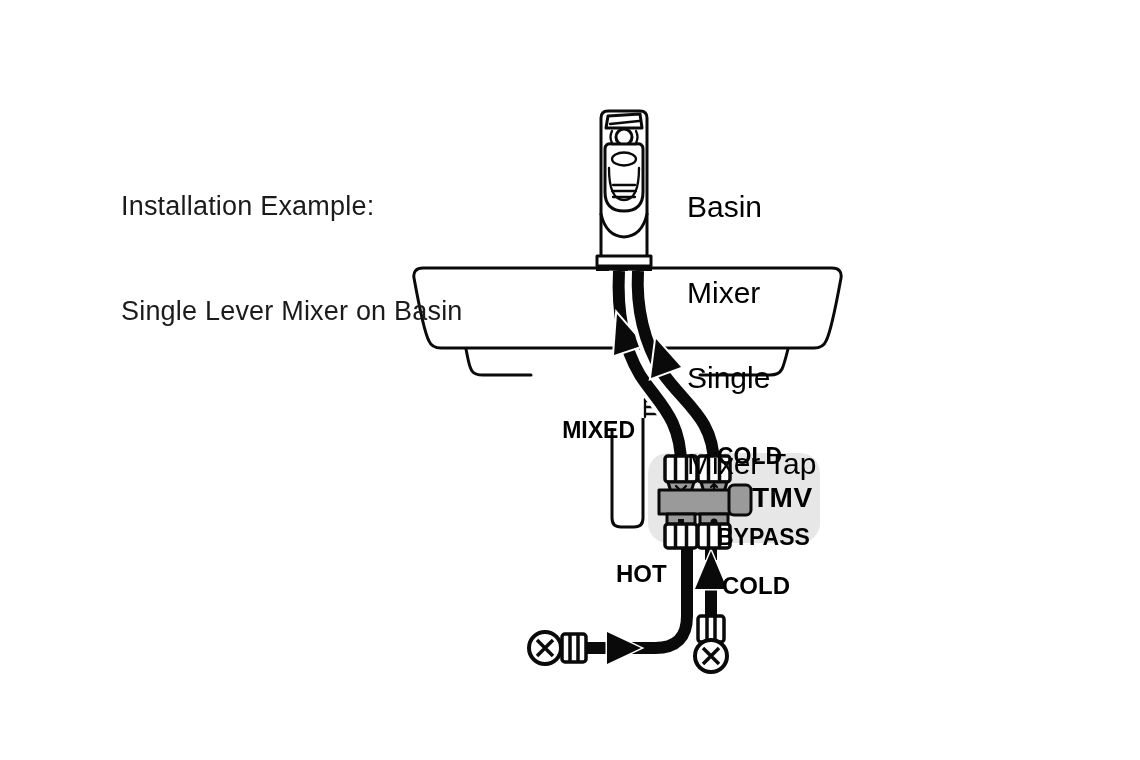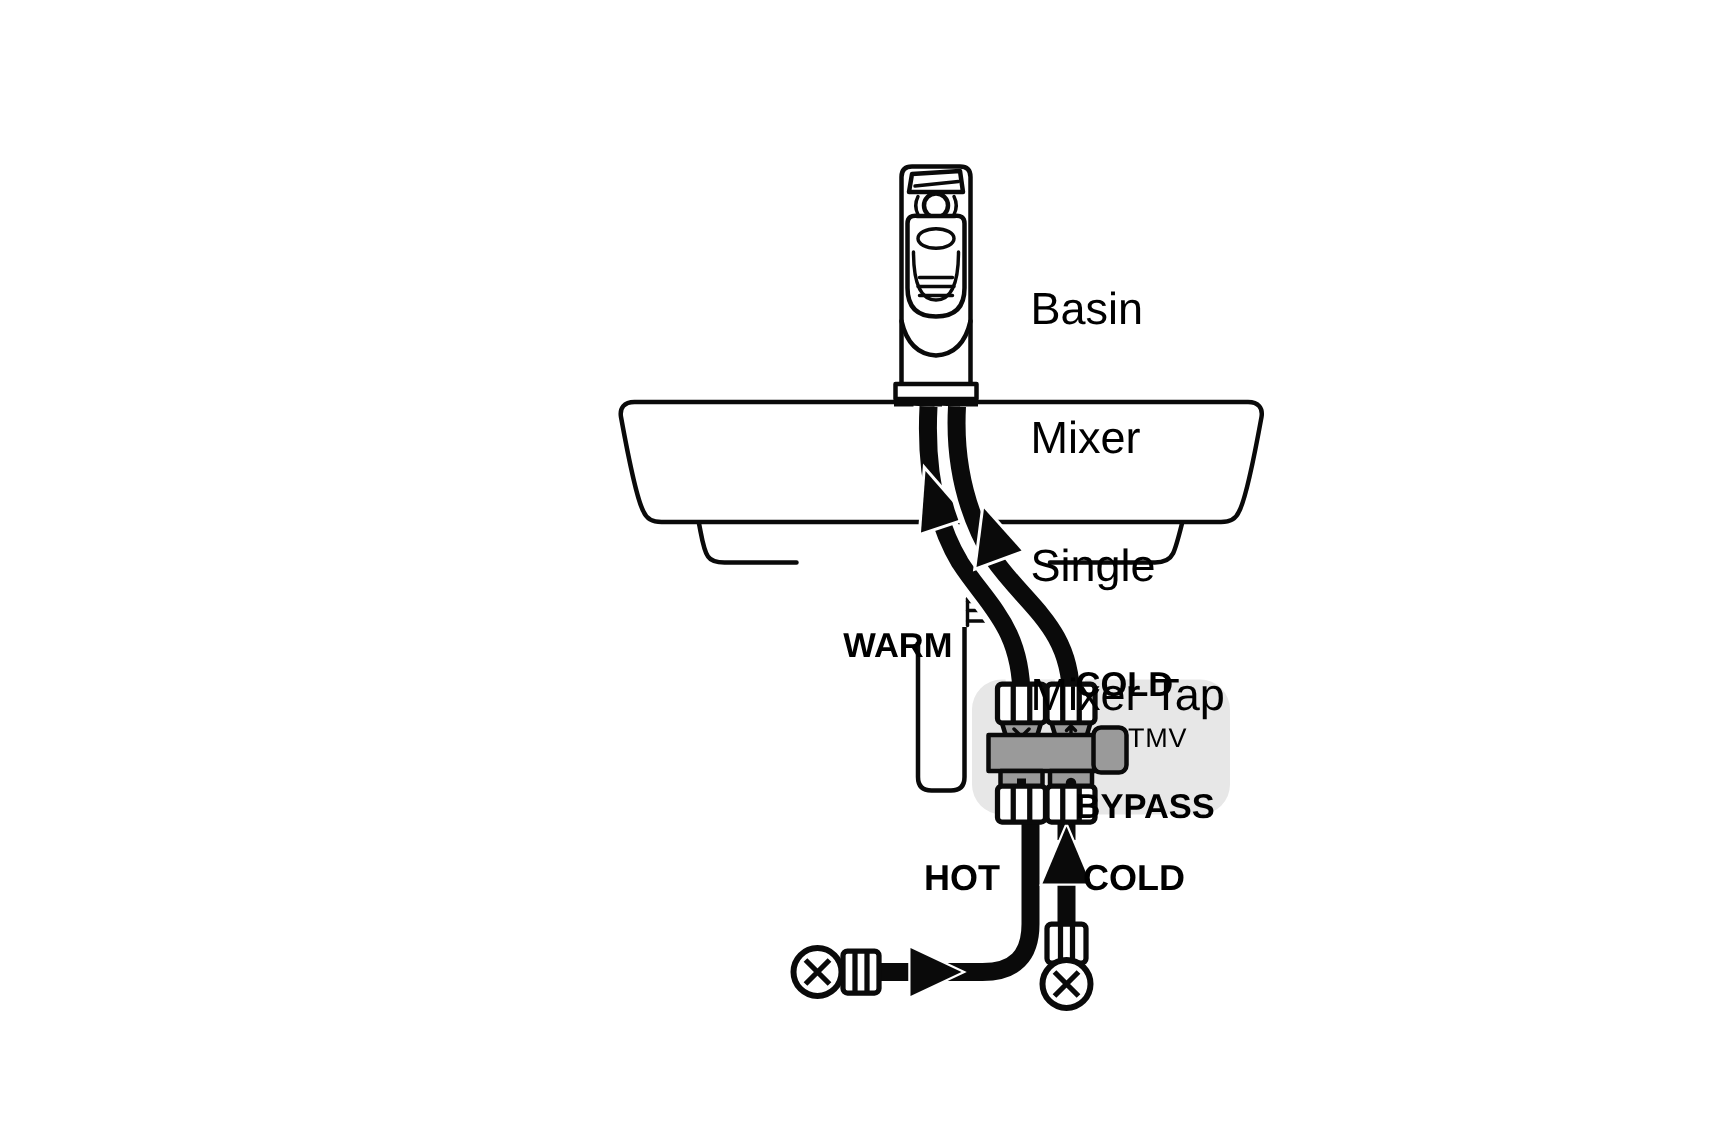--- a/index.html
+++ b/index.html
@@ -25,23 +25,23 @@
   .mixed-label{
     left:495px;top:360px;width:140px;text-align:right;
     font-size:23px;line-height:28px;font-weight:700;
   }
   .cold-bypass-label{
     left:717px;top:389px;
     font-size:23px;line-height:27px;font-weight:700;
   }
   .tmv-label{
     left:752px;top:482px;
-    font-size:18px;font-weight:400;letter-spacing:.5px;
+    font-size:28px;font-weight:700;letter-spacing:.5px;
   }
-  .hot-label{ left:616px;top:572px;font-size:24px;font-weight:700;}
+  .hot-label{ left:616px;top:560px;font-size:24px;font-weight:700;}
   .cold-label{ left:722px;top:572px;font-size:24px;font-weight:700;}
   .l{display:block;}
   
   .ln{stroke:var(--line-art,#0a0a0a);stroke-width:3;fill:none;stroke-linecap:round;stroke-linejoin:round;}
   .lnw{stroke:var(--line-art,#0a0a0a);stroke-width:3;fill:#ffffff;stroke-linejoin:round;}
   .pipe{stroke:var(--line-art,#0a0a0a);stroke-width:12;fill:none;}
   .halo{stroke:#ffffff;stroke-width:20;fill:none;}
   .arrow{fill:var(--line-art,#0a0a0a);stroke:#ffffff;stroke-width:4;paint-order:stroke;}
   .arrow-plain{fill:var(--line-art,#0a0a0a);stroke:#ffffff;stroke-width:3;paint-order:stroke;}
   .nut{fill:#ffffff;stroke:var(--line-art,#0a0a0a);stroke-width:3.5;stroke-linejoin:round;}
@@ -152,30 +152,34 @@
 
       <rect class="nut" x="665" y="524" width="32" height="24" rx="3"></rect>
       <line class="nutline" x1="675.5" y1="524" x2="675.5" y2="548"></line>
       <line class="nutline" x1="686.5" y1="524" x2="686.5" y2="548"></line>
       <rect class="nut" x="698" y="524" width="32" height="24" rx="3"></rect>
       <line class="nutline" x1="708.5" y1="524" x2="708.5" y2="548"></line>
       <line class="nutline" x1="719.5" y1="524" x2="719.5" y2="548"></line>
     </g>
   </svg>
 
+  <div class="label title">
+    <span class="l">Installation Example:</span>
+    <span class="l">Single Lever Mixer on Basin</span>
+  </div>
 
   <div class="label tap-label">
     <span class="l">Basin</span>
     <span class="l">Mixer</span>
     <span class="l">Single</span>
     <span class="l">Mixer Tap</span>
   </div>
 
   <div class="label mixed-label">
-    <span class="l">WARM</span>
+    <span class="l">MIXED</span>
   </div>
 
   <div class="label cold-bypass-label">
     <span class="l">COLD</span>
     <span class="l">BYPASS</span>
   </div>
 
   <div class="label tmv-label">TMV</div>
   <div class="label hot-label">HOT</div>
   <div class="label cold-label">COLD</div>

